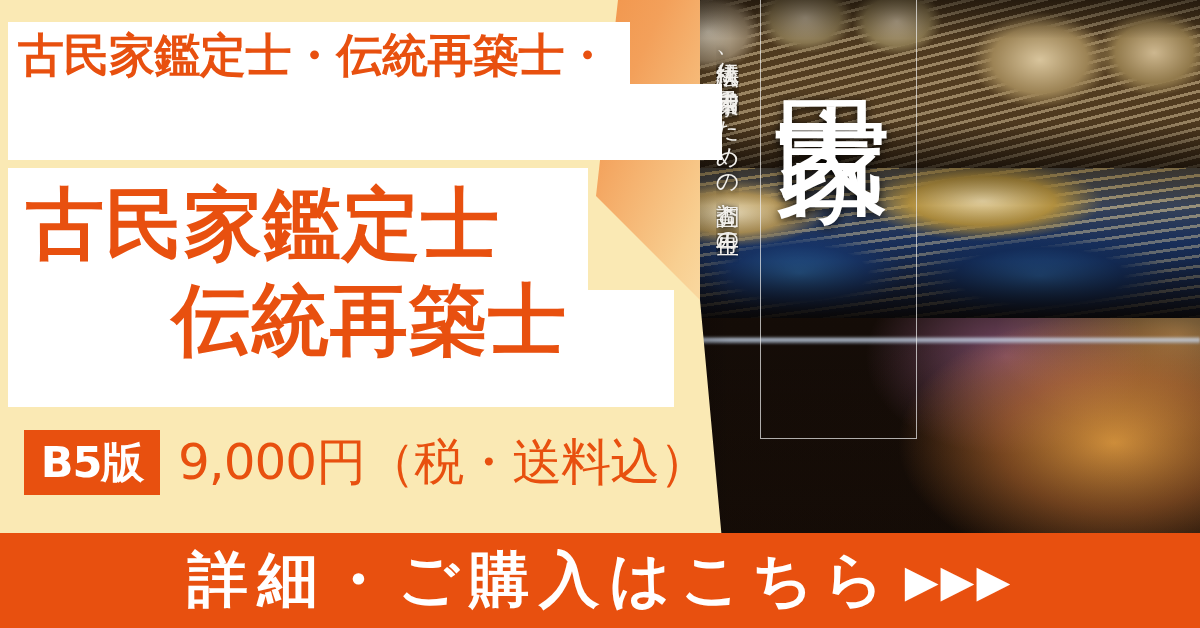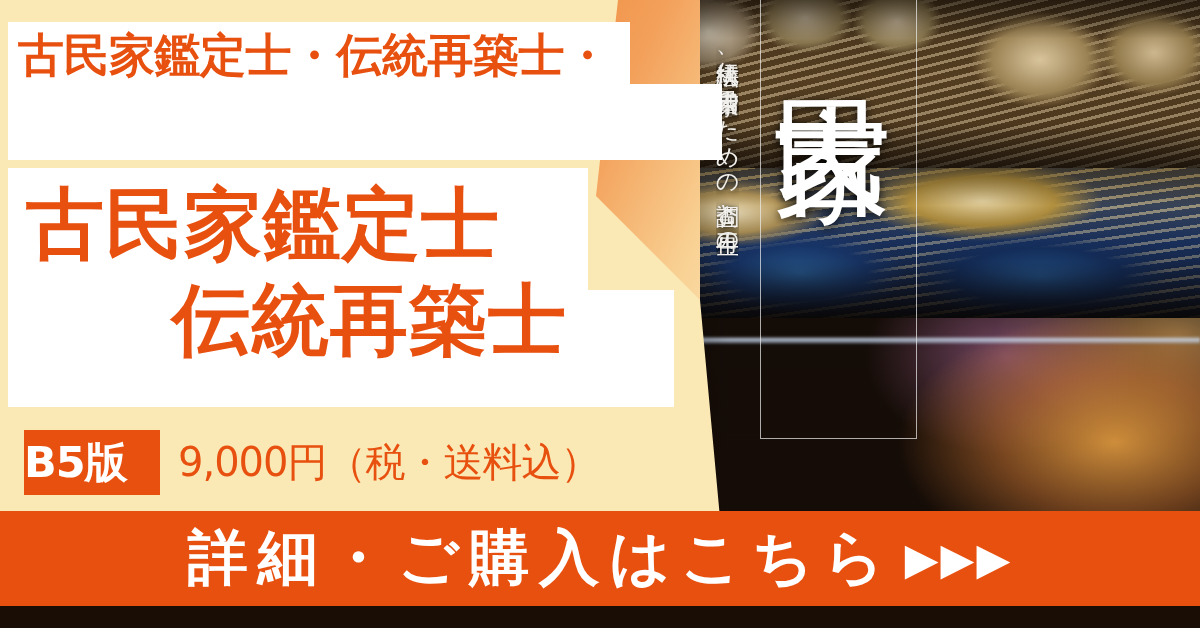--- a/index.html
+++ b/index.html
@@ -162,35 +162,36 @@
 
   
   .badge{
     position:absolute;left:24px;top:430px;
     width:136px;height:65px;
     background:#e8500f;
     color:#ffffff;
     font-family:"DejaVu Sans","Liberation Sans",sans-serif;
     font-weight:700;
     font-size:43px;line-height:65px;
+    text-align:center;
     letter-spacing:-1px;
   }
   .price{
     position:absolute;left:178px;top:430px;
     color:#e8500f;
     font-family:"DejaVu Sans","Liberation Sans",sans-serif;
     font-weight:400;
-    font-size:40px;line-height:65px;
+    font-size:50px;line-height:65px;
     letter-spacing:-1px;
     white-space:nowrap;
   }
 
   
   .cta{
-    position:absolute;left:0;top:511px;width:1200px;height:95px;
+    position:absolute;left:0;top:533px;width:1200px;height:95px;
     background:#e8500f;
     display:flex;align-items:center;justify-content:center;
   }
   .cta-text{
     color:#ffffff;
     font-family:"DejaVu Sans","Liberation Sans",sans-serif;
     font-weight:700;
     font-size:60px;
     letter-spacing:10px;
     white-space:nowrap;

